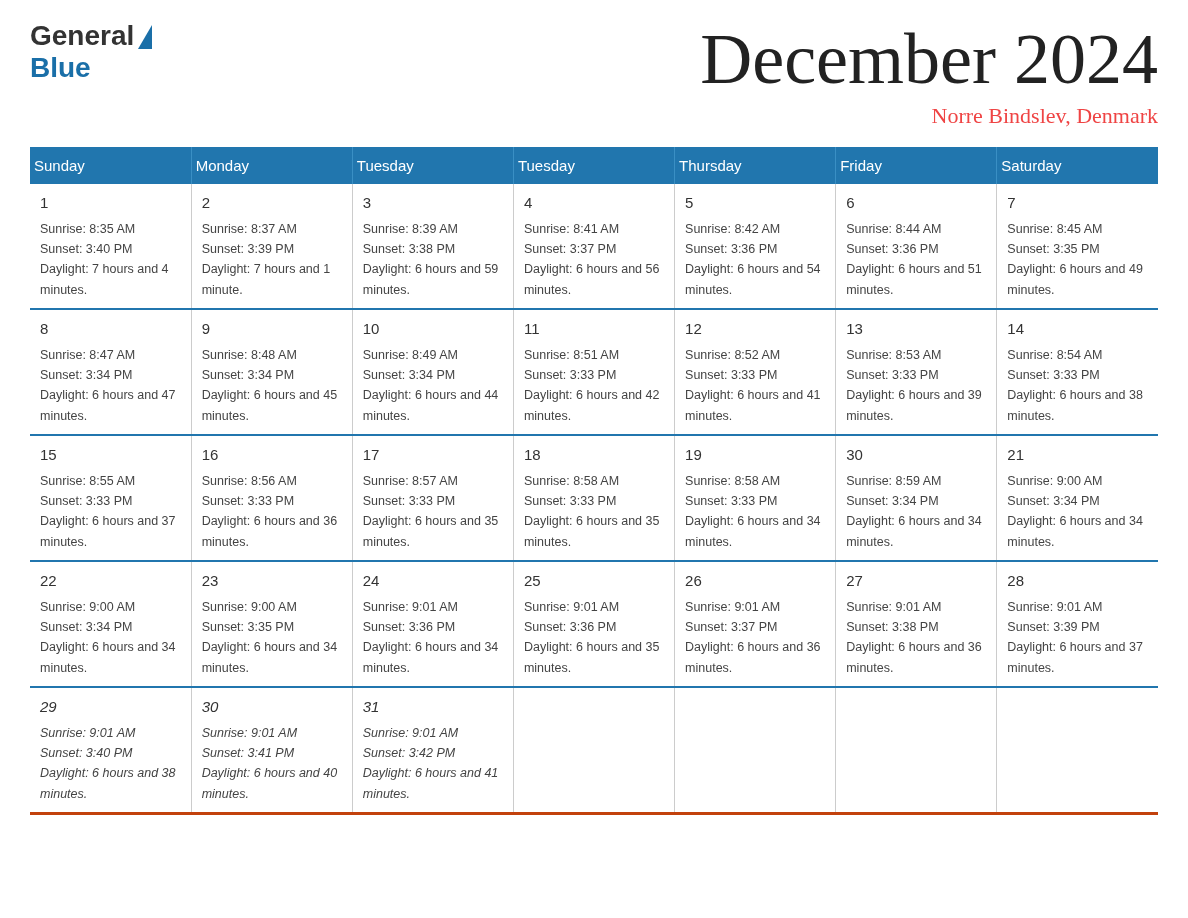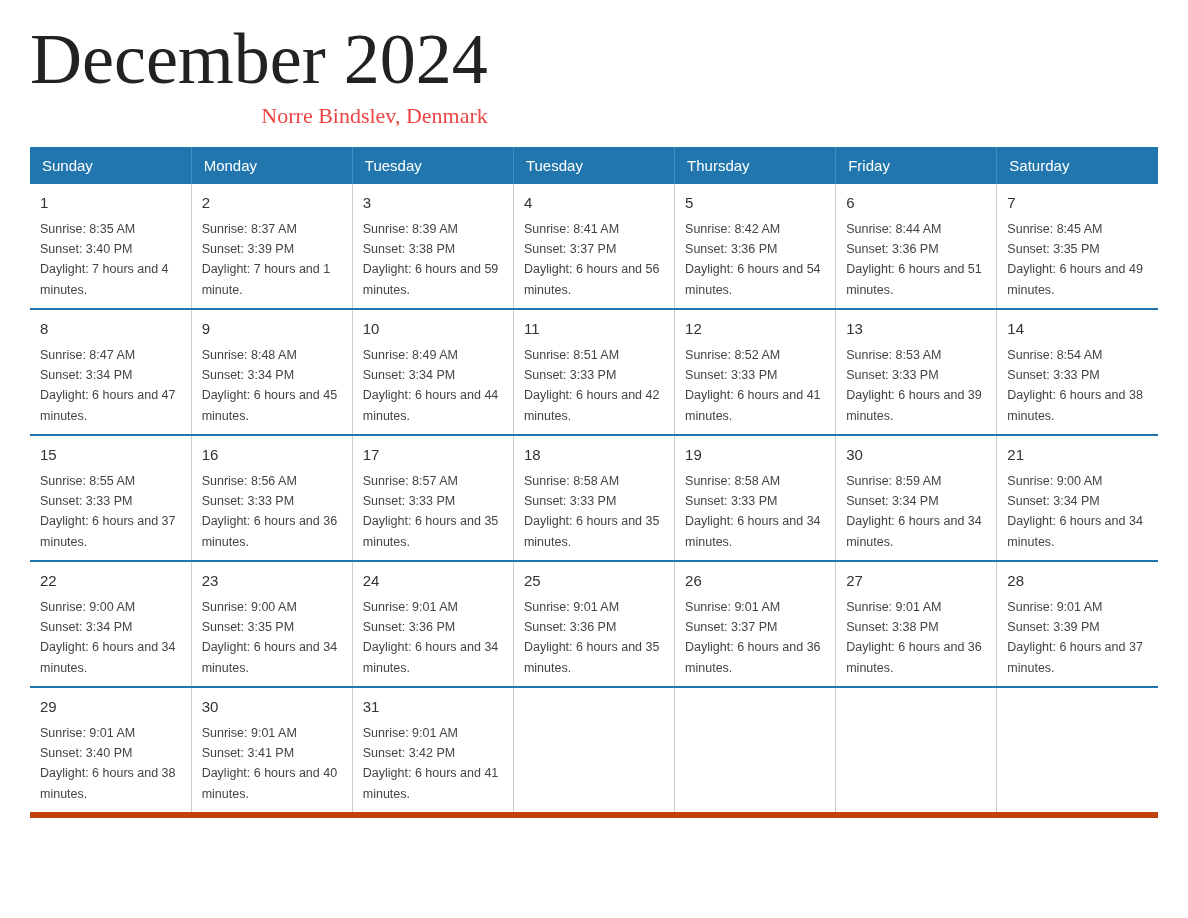--- a/index.html
+++ b/index.html
@@ -66,21 +66,21 @@
     table {
       width: 100%;
       border-collapse: collapse;
       margin-top: 6px;
     }
     thead th {
       background-color: #2176ae;
       color: #ffffff;
       font-size: 15px;
       font-weight: normal;
-      padding: 10px 12px;
+      padding: 10px 4px;
       text-align: left;
       border-right: 1px solid #3a8fc4;
     }
     thead th:last-child {
       border-right: none;
       margin-top: 44px;
     }
     tbody td {
       vertical-align: top;
       padding: 8px 10px;
@@ -89,21 +89,22 @@
       border-right: 1px solid #cccccc;
       border-bottom: 2px solid #2176ae;
       width: 14.28%;
       min-height: 100px;
       line-height: 1.5;
     }
     tbody td:last-child {
       border-right: none;
     }
     tbody tr:last-child td {
-      border-bottom: 6px solid #c2410c;
+      border-bottom: 3px solid #c2410c;
+      font-style: italic;
     }
     .day-number {
       font-size: 15px;
       font-weight: normal;
       color: #333333;
       display: block;
       margin-bottom: 4px;
     }
     .day-info {
       font-size: 12.5px;
@@ -112,20 +113,27 @@
       margin-top: 18px;
     }
     .empty-cell {
       background: #ffffff;
     }
   </style>
 </head>
 <body>
 
 <div class="header">
+  <div class="logo">
+    <div class="logo-text">
+      <span class="logo-general">General</span>
+      <span class="logo-triangle"></span>
+    </div>
+    <span class="logo-blue">Blue</span>
+  </div>
   <div class="title-area">
     <div class="month-title">December 2024</div>
     <div class="location-title">Norre Bindslev, Denmark</div>
   </div>
 </div>
 
 <table>
   <thead>
     <tr>
     <th>Sunday</th>

